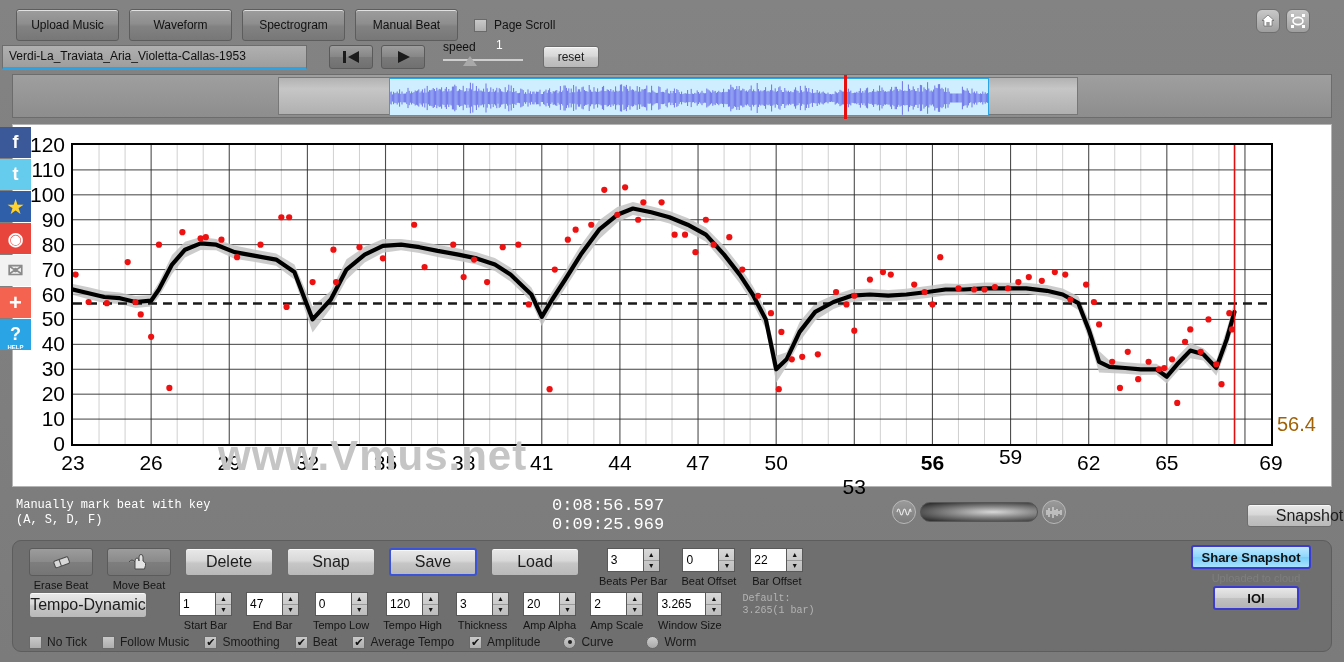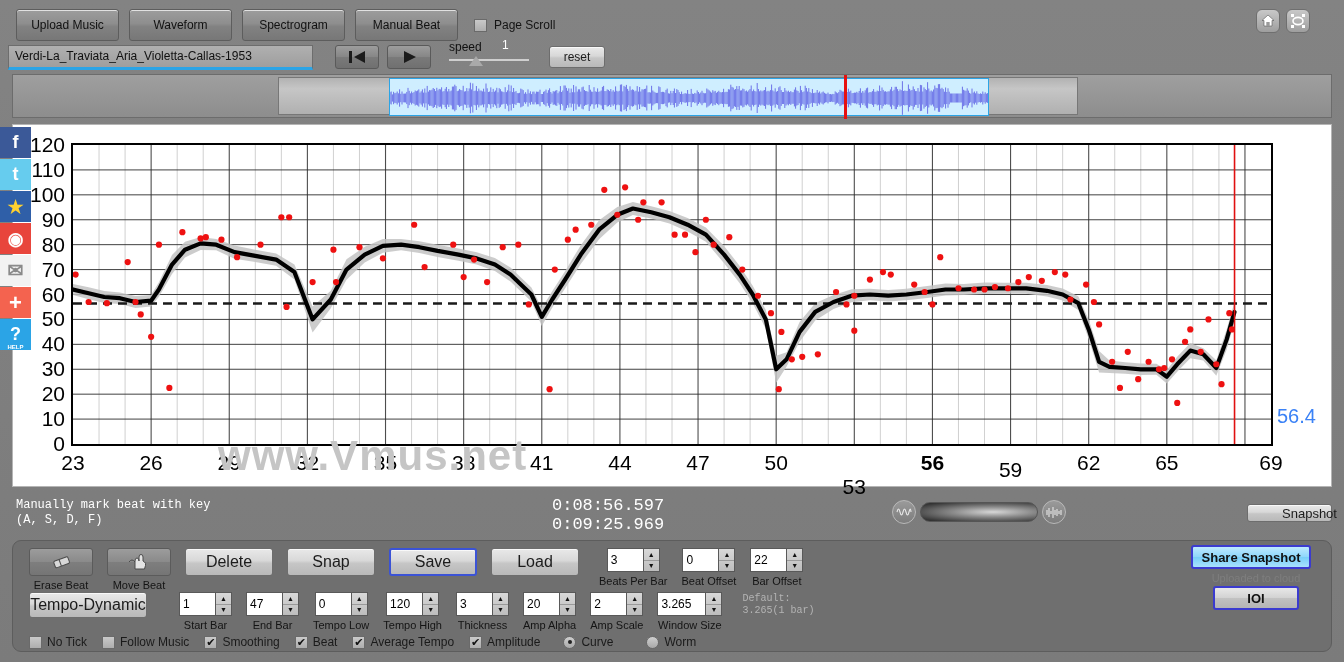--- a/index.html
+++ b/index.html
@@ -47,21 +47,21 @@
   .chkbox {
     width: 13px; height: 13px;
     background: linear-gradient(#c9c9c9,#aeaeae);
     border: 1px solid #6a6a6a;
     display: flex; align-items: center; justify-content: center;
     font-size: 11px; color: #111; line-height: 1;
   }
   .chk-label { font-size: 12px; color: #131313; }
 
   
-  .row2 { position:absolute; left:8px; top:40px; display:flex; align-items:center; }
+  .row2 { position:absolute; left:2px; top:40px; display:flex; align-items:center; }
   .songbox {
     width: 305px; height: 25px;
     background: linear-gradient(#b0b0b0,#9e9e9e);
     border: 1px solid #6d6d6d;
     border-bottom: 3px solid #2ba4e6;
     display: flex; align-items: center;
     padding-left: 6px;
     font-size: 12px; color: #101010;
   }
   .transport { display:flex; gap:8px; margin-left:22px; }
@@ -132,21 +132,21 @@
     overflow:hidden;
   }
   .ylabel {
     position:absolute; right:1266px; font-size:21px; color:#000;
     text-align:right; width:60px; line-height:1;
   }
   .xlabel {
     position:absolute; font-size:21px; color:#000; transform: translateX(-50%);
   }
   .rightval {
-    position:absolute; left:1264px; top:280px; font-size:20px; color:#3b82f6;
+    position:absolute; left:1264px; top:288px; font-size:20px; color:#a16207;
   }
   .watermark {
     position:absolute; left:205px; top:307px;
     font-size:42px; font-weight:bold; color:#c5c5c5;
     letter-spacing:1px; pointer-events:none; user-select:none;
   }
 
   
   .statusrow { position:absolute; left:12px; top:496px; width:1320px; height:42px; }
   .hint {
@@ -164,21 +164,21 @@
     width:24px;height:24px;border-radius:50%;
     background:linear-gradient(#9a9a9a,#7d7d7d);
     border:1px solid #b9b9b9;
     display:flex;align-items:center;justify-content:center;cursor:pointer;
   }
   .volbar {
     width:118px;height:20px;border-radius:10px;
     background: radial-gradient(ellipse at 62% 50%, #d8d8d8 0%, #8a8a8a 40%, #3a3a3a 85%, #252525 100%);
     border:1px solid #555; cursor:pointer;
   }
-  .snapshotbtn { position:absolute; left:1235px; top:8px; width:85px; height:18px; font-size:13px;padding-left:40px; }
+  .snapshotbtn { position:absolute; left:1235px; top:8px; width:85px; height:23px; font-size:16px;padding-left:40px; }
 
   
   .bottompanel {
     position:absolute; left:12px; top:540px;
     width: 1320px; height: 112px;
     background:#6f6f6f;
     border-radius: 9px;
     border:1px solid #5d5d5d;
   }
   .bprow { position:absolute; display:flex; align-items:flex-start; }
@@ -507,21 +507,21 @@
         <div class="xlabel" style="left: 216.261px; top: 326px;">29</div>
         <div class="xlabel" style="left: 294.391px; top: 326px;">32</div>
         <div class="xlabel" style="left: 372.522px; top: 326px;">35</div>
         <div class="xlabel" style="left: 450.652px; top: 326px;">38</div>
         <div class="xlabel" style="left: 528.783px; top: 326px;">41</div>
         <div class="xlabel" style="left: 606.913px; top: 326px;">44</div>
         <div class="xlabel" style="left: 685.043px; top: 326px;">47</div>
         <div class="xlabel" style="left: 763.174px; top: 326px;">50</div>
         <div class="xlabel" style="left: 841.304px; top: 326px; margin-top: 24px;">53</div>
         <div class="xlabel" style="left: 919.435px; top: 326px; font-weight: bold;">56</div>
-        <div class="xlabel" style="left: 997.565px; top: 333px;">59</div>
+        <div class="xlabel" style="left: 997.565px; top: 320px;">59</div>
         <div class="xlabel" style="left: 1075.7px; top: 326px;">62</div>
         <div class="xlabel" style="left: 1153.83px; top: 326px;">65</div>
         <div class="xlabel" style="left: 1258px; top: 326px;">69</div>
       </div>
     <div class="rightval">56.4</div>
     <div class="watermark">www.Vmus.net</div>
   </div>
 
   <div class="statusrow">
     <div class="hint"><span>Manually mark beat with key</span>

